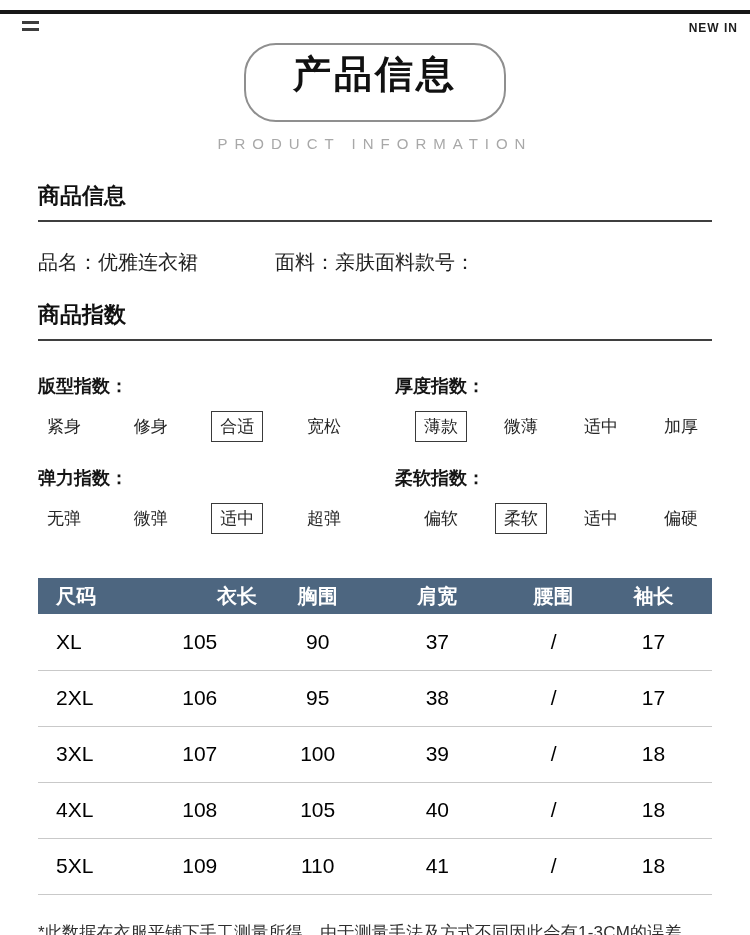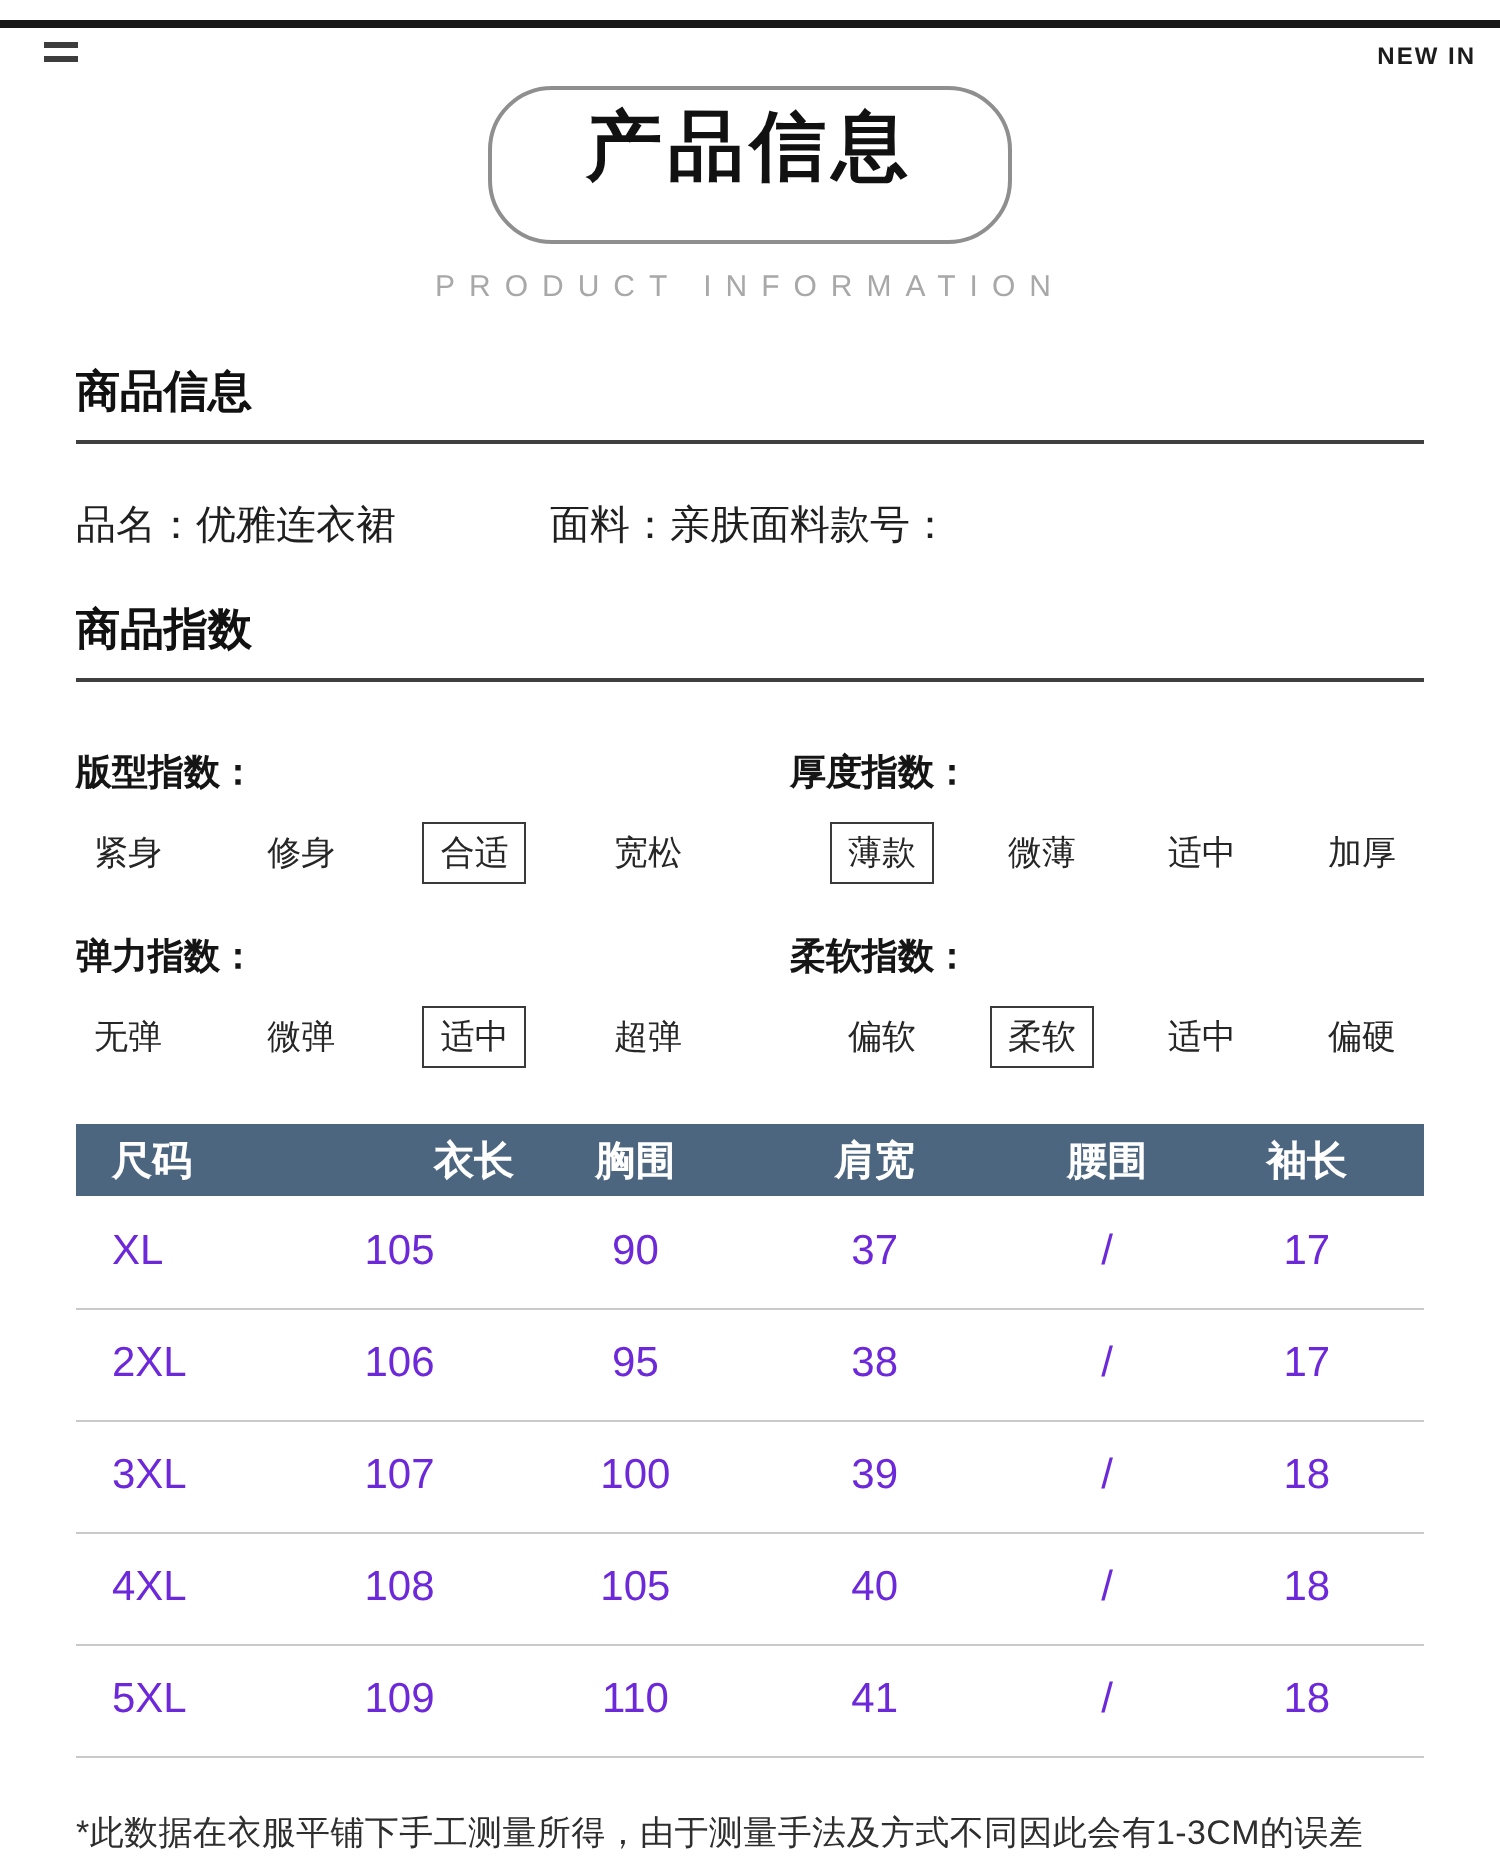--- a/index.html
+++ b/index.html
@@ -56,27 +56,27 @@
   .options {
     display: flex; justify-content: space-between;
     margin-top: 13px; font-size: 17px; color: #262626;
   }
   .options.left-col  { width: 312px; }
   .options.right-col { width: 292px; margin-left: 20px; }
   .opt { padding: 3px 8px; border: 1px solid transparent; white-space: nowrap; }
   .opt.boxed { border-color: #3a3a3a; }
 
   
-  table.size { width: 100%; border-collapse: collapse; margin-top: 28px; }
+  table.size { width: 100%; border-collapse: collapse; margin-top: 44px; }
   table.size th {
     color: #ffffff; font-size: 20px; font-weight: 700;
     height: 36px; text-align: center;
   }
   table.size td {
-    font-size: 21px; color: #6d28d9; height: 56px;
+    font-size: 21px; color: #000000; height: 56px;
     border-bottom: 1px solid #c9c9c9; text-align: center;
   }
   table.size th:first-child, table.size td:first-child { text-align: left; padding-left: 18px; }
   table.size th:last-child,  table.size td:last-child  { text-align: center; padding-right: 16px; }
 
   .disclaimer { margin-top: 26px; font-size: 17px; color: #2e2e2e; letter-spacing: 0.2px; }
 </style>
 </head>
 <body>
 

